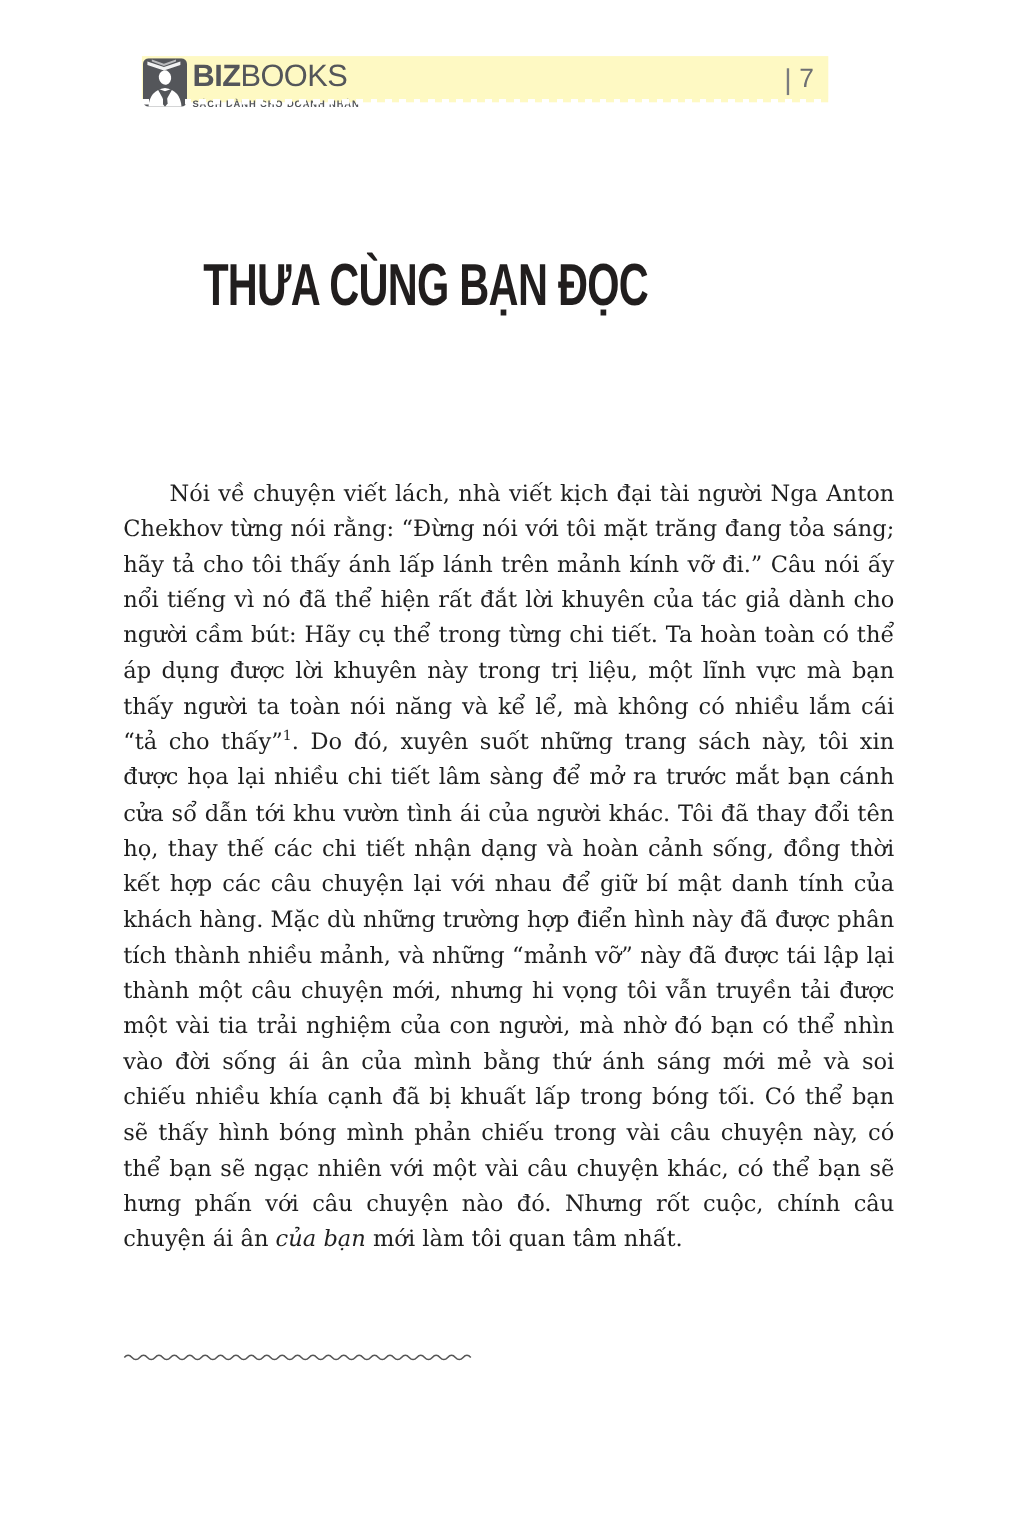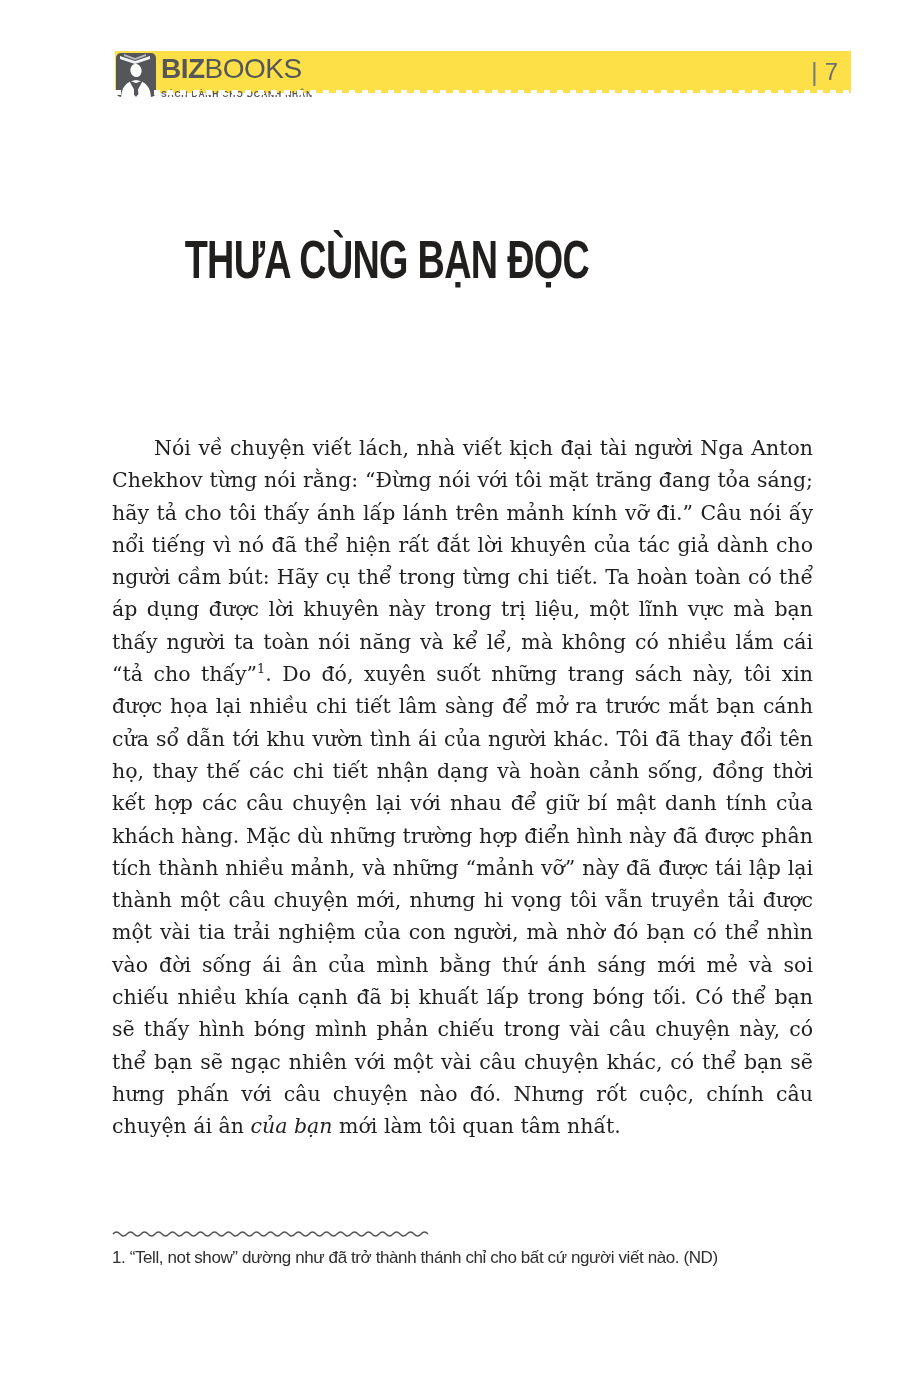--- a/index.html
+++ b/index.html
@@ -10,25 +10,25 @@
     height: 1384px;
     background: #ffffff;
     font-family: "DejaVu Serif", "Liberation Serif", serif;
     color: #1f1f1f;
     overflow: hidden;
   }
 
   
   .header-bar {
     position: absolute;
-    left: 115px;
+    left: 129px;
     top: 51px;
-    width: 736px;
+    width: 624px;
     height: 42px;
-    background: #fde047;
+    background: #fef9c3;
   }
   .perforation {
     position: absolute;
     left: 0;
     bottom: -2px;
     width: 100%;
     height: 5px;
     background: repeating-linear-gradient(90deg, #ffffff 0 6px, rgba(255,255,255,0) 6px 13px);
   }
   .logo-block {
@@ -175,16 +175,15 @@
   </div>
 
   <div class="body-text">
     <p><span>Nói về chuyện viết lách, nhà viết kịch đại tài người Nga Anton Chekhov từng nói rằng: “Đừng nói với tôi mặt trăng đang tỏa sáng; hãy tả cho tôi thấy ánh lấp lánh trên mảnh kính vỡ đi.” Câu nói ấy nổi tiếng vì nó đã thể hiện rất đắt lời khuyên của tác giả dành cho người cầm bút: Hãy cụ thể trong từng chi tiết. Ta hoàn toàn có thể áp dụng được lời khuyên này trong trị liệu, một lĩnh vực mà bạn thấy người ta toàn nói năng và kể lể, mà không có nhiều lắm cái “tả cho thấy”</span><sup class="fn-ref">1</sup><span>. Do đó, xuyên suốt những trang sách này, tôi xin được họa lại nhiều chi tiết lâm sàng để mở ra trước mắt bạn cánh cửa sổ dẫn tới khu vườn tình ái của người khác. Tôi đã thay đổi tên họ, thay thế các chi tiết nhận dạng và hoàn cảnh sống, đồng thời kết hợp các câu chuyện lại với nhau để giữ bí mật danh tính của khách hàng. Mặc dù những trường hợp điển hình này đã được phân tích thành nhiều mảnh, và những “mảnh vỡ” này đã được tái lập lại thành một câu chuyện mới, nhưng hi vọng tôi vẫn truyền tải được một vài tia trải nghiệm của con người, mà nhờ đó bạn có thể nhìn vào đời sống ái ân của mình bằng thứ ánh sáng mới mẻ và soi chiếu nhiều khía cạnh đã bị khuất lấp trong bóng tối. Có thể bạn sẽ thấy hình bóng mình phản chiếu trong vài câu chuyện này, có thể bạn sẽ ngạc nhiên với một vài câu chuyện khác, có thể bạn sẽ hưng phấn với câu chuyện nào đó. Nhưng rốt cuộc, chính câu chuyện ái ân </span><span class="italic">của bạn</span><span> mới làm tôi quan tâm nhất.</span></p>
   </div>
 
   <div class="footnote-area">
     <svg class="squiggle" width="320" height="10" viewBox="0 0 320 10" xmlns="http://www.w3.org/2000/svg">
       <path d="M1 6 q3.5 -4 7 0 t7 0 t7 0 t7 0 t7 0 t7 0 t7 0 t7 0 t7 0 t7 0 t7 0 t7 0 t7 0 t7 0 t7 0 t7 0 t7 0 t7 0 t7 0 t7 0 t7 0 t7 0 t7 0 t7 0 t7 0 t7 0 t7 0 t7 0 t7 0 t7 0 t7 0 t7 0 t7 0 t7 0 t7 0 t7 0 t7 0 t7 0 t7 0 t7 0 t7 0 t7 0 t7 0 t7 0 t7 0" fill="none" stroke="#555555" stroke-width="1.4"></path>
     </svg>
-    <div class="footnote-text">1. “Tell, not show” dường như đã trở thành thánh chỉ cho bất cứ người viết nào. (ND)</div>
   </div>
 
 </div>
 
 </body></html>

